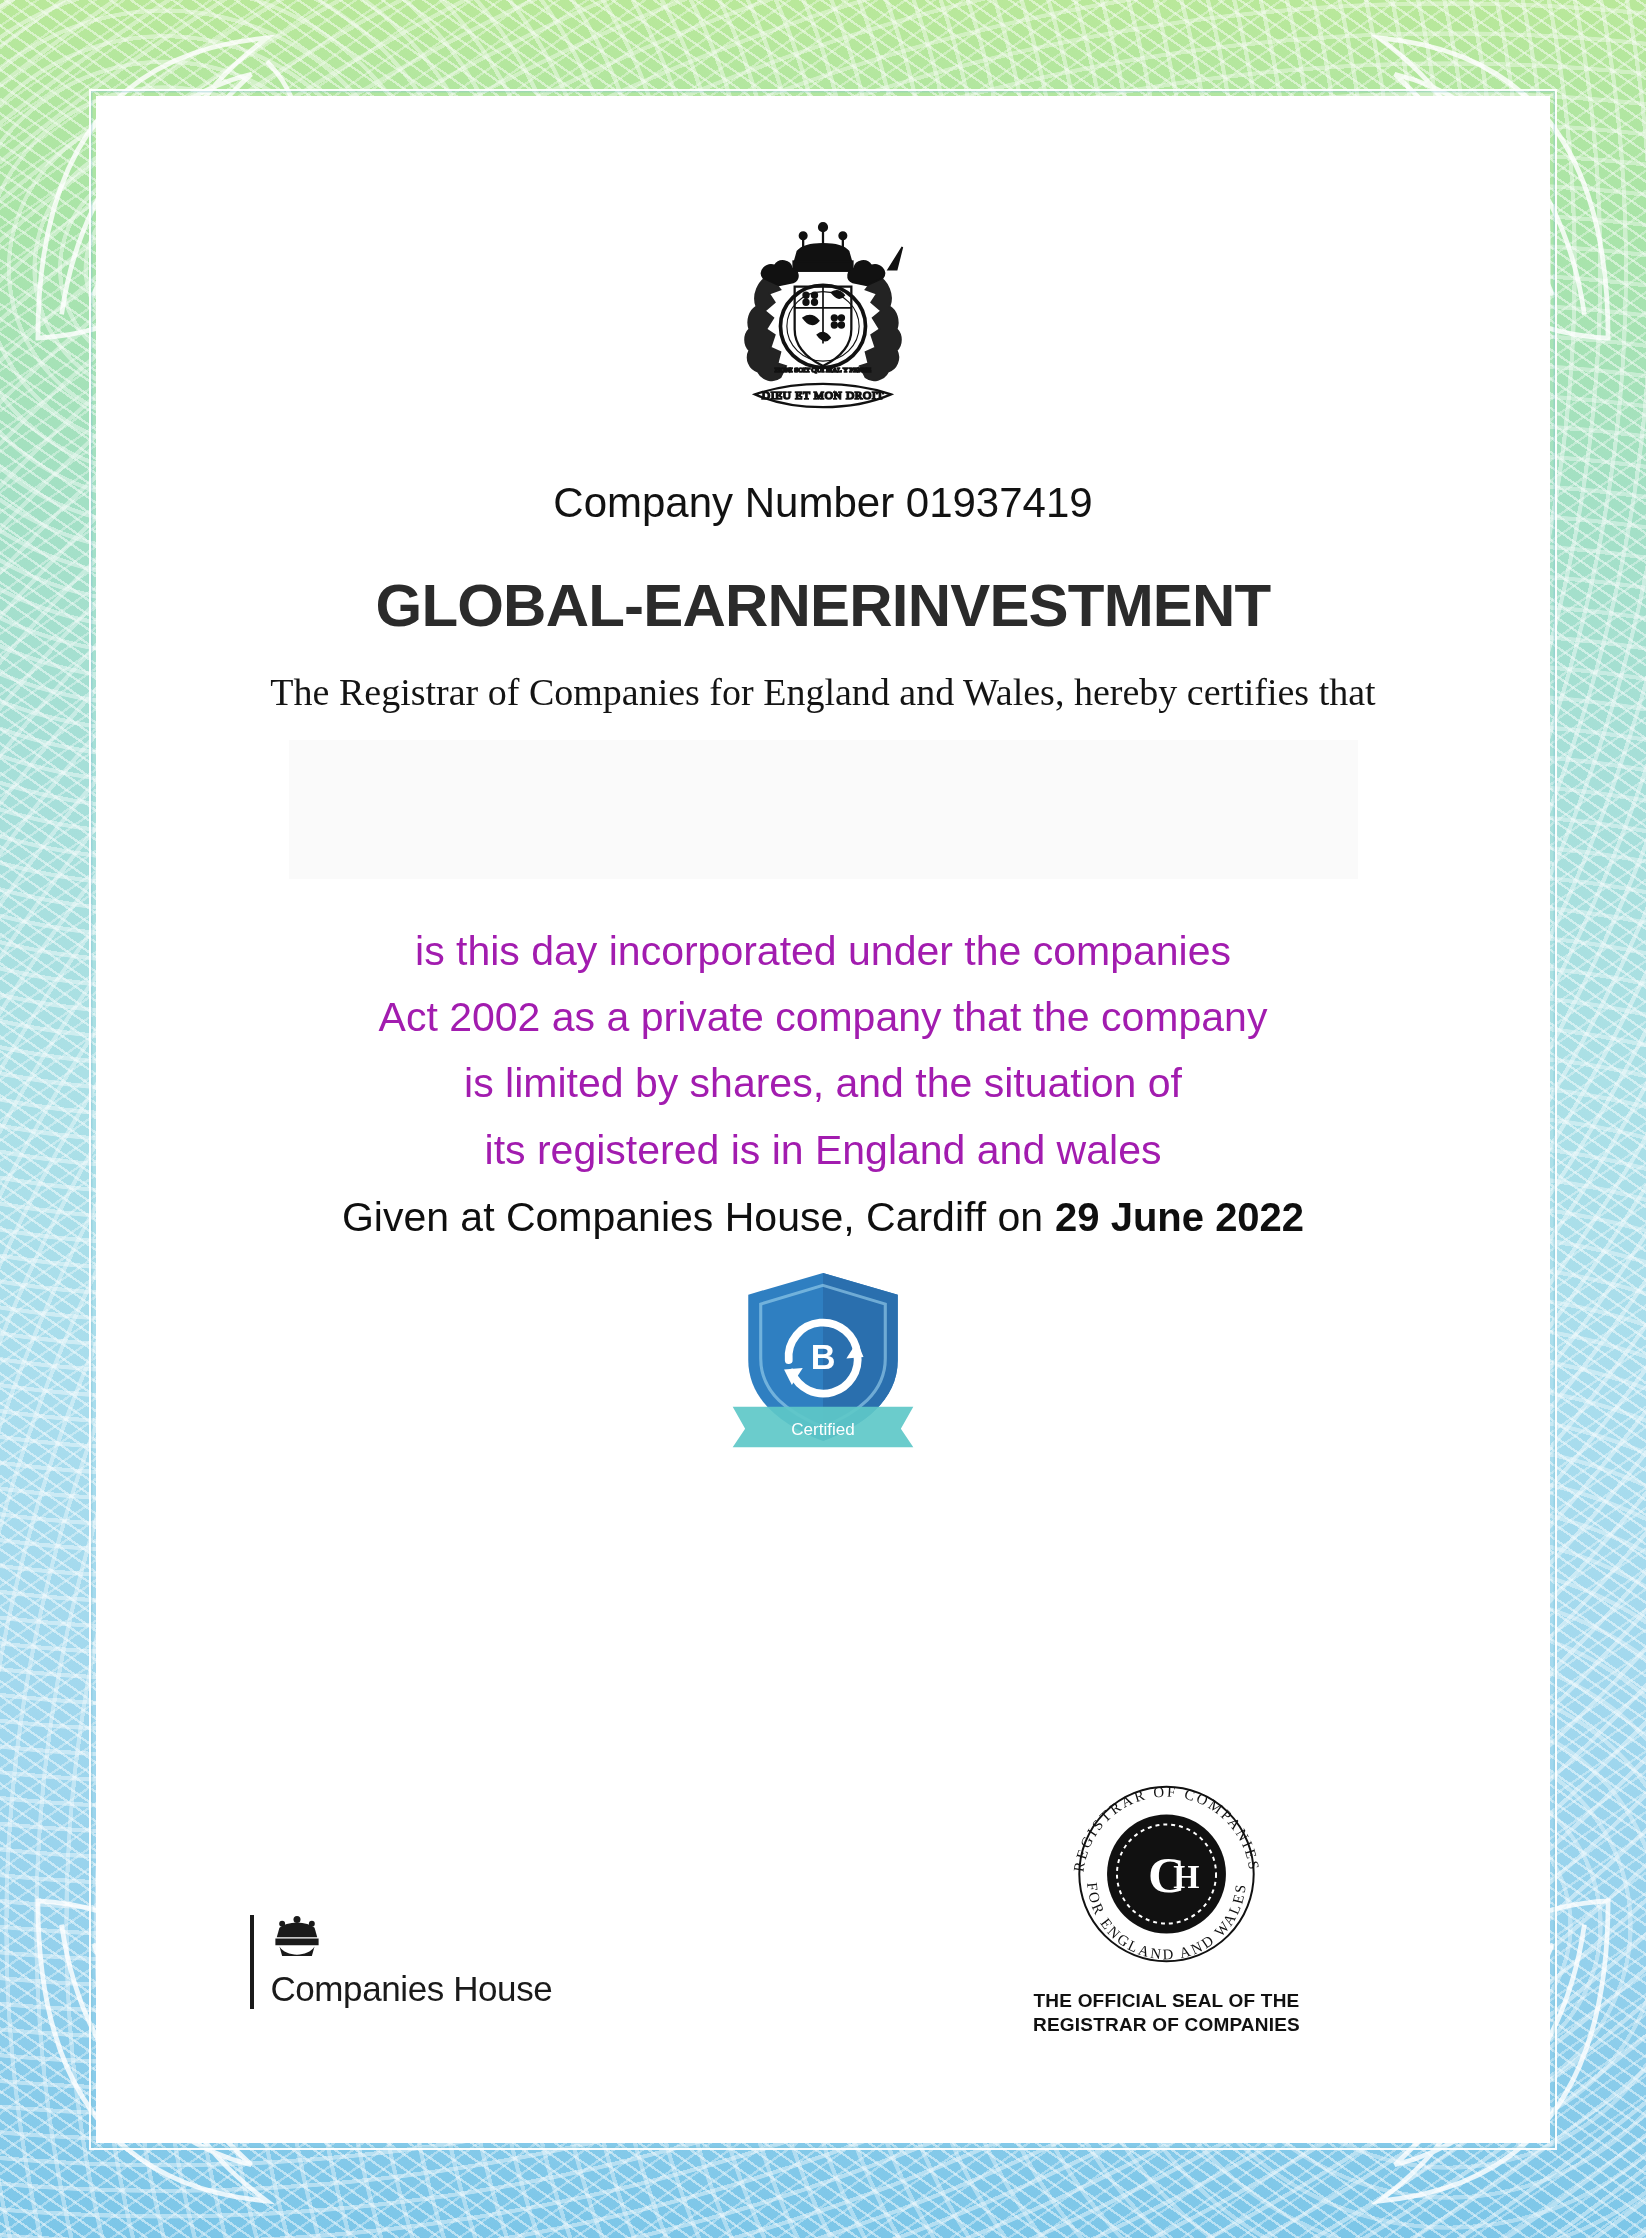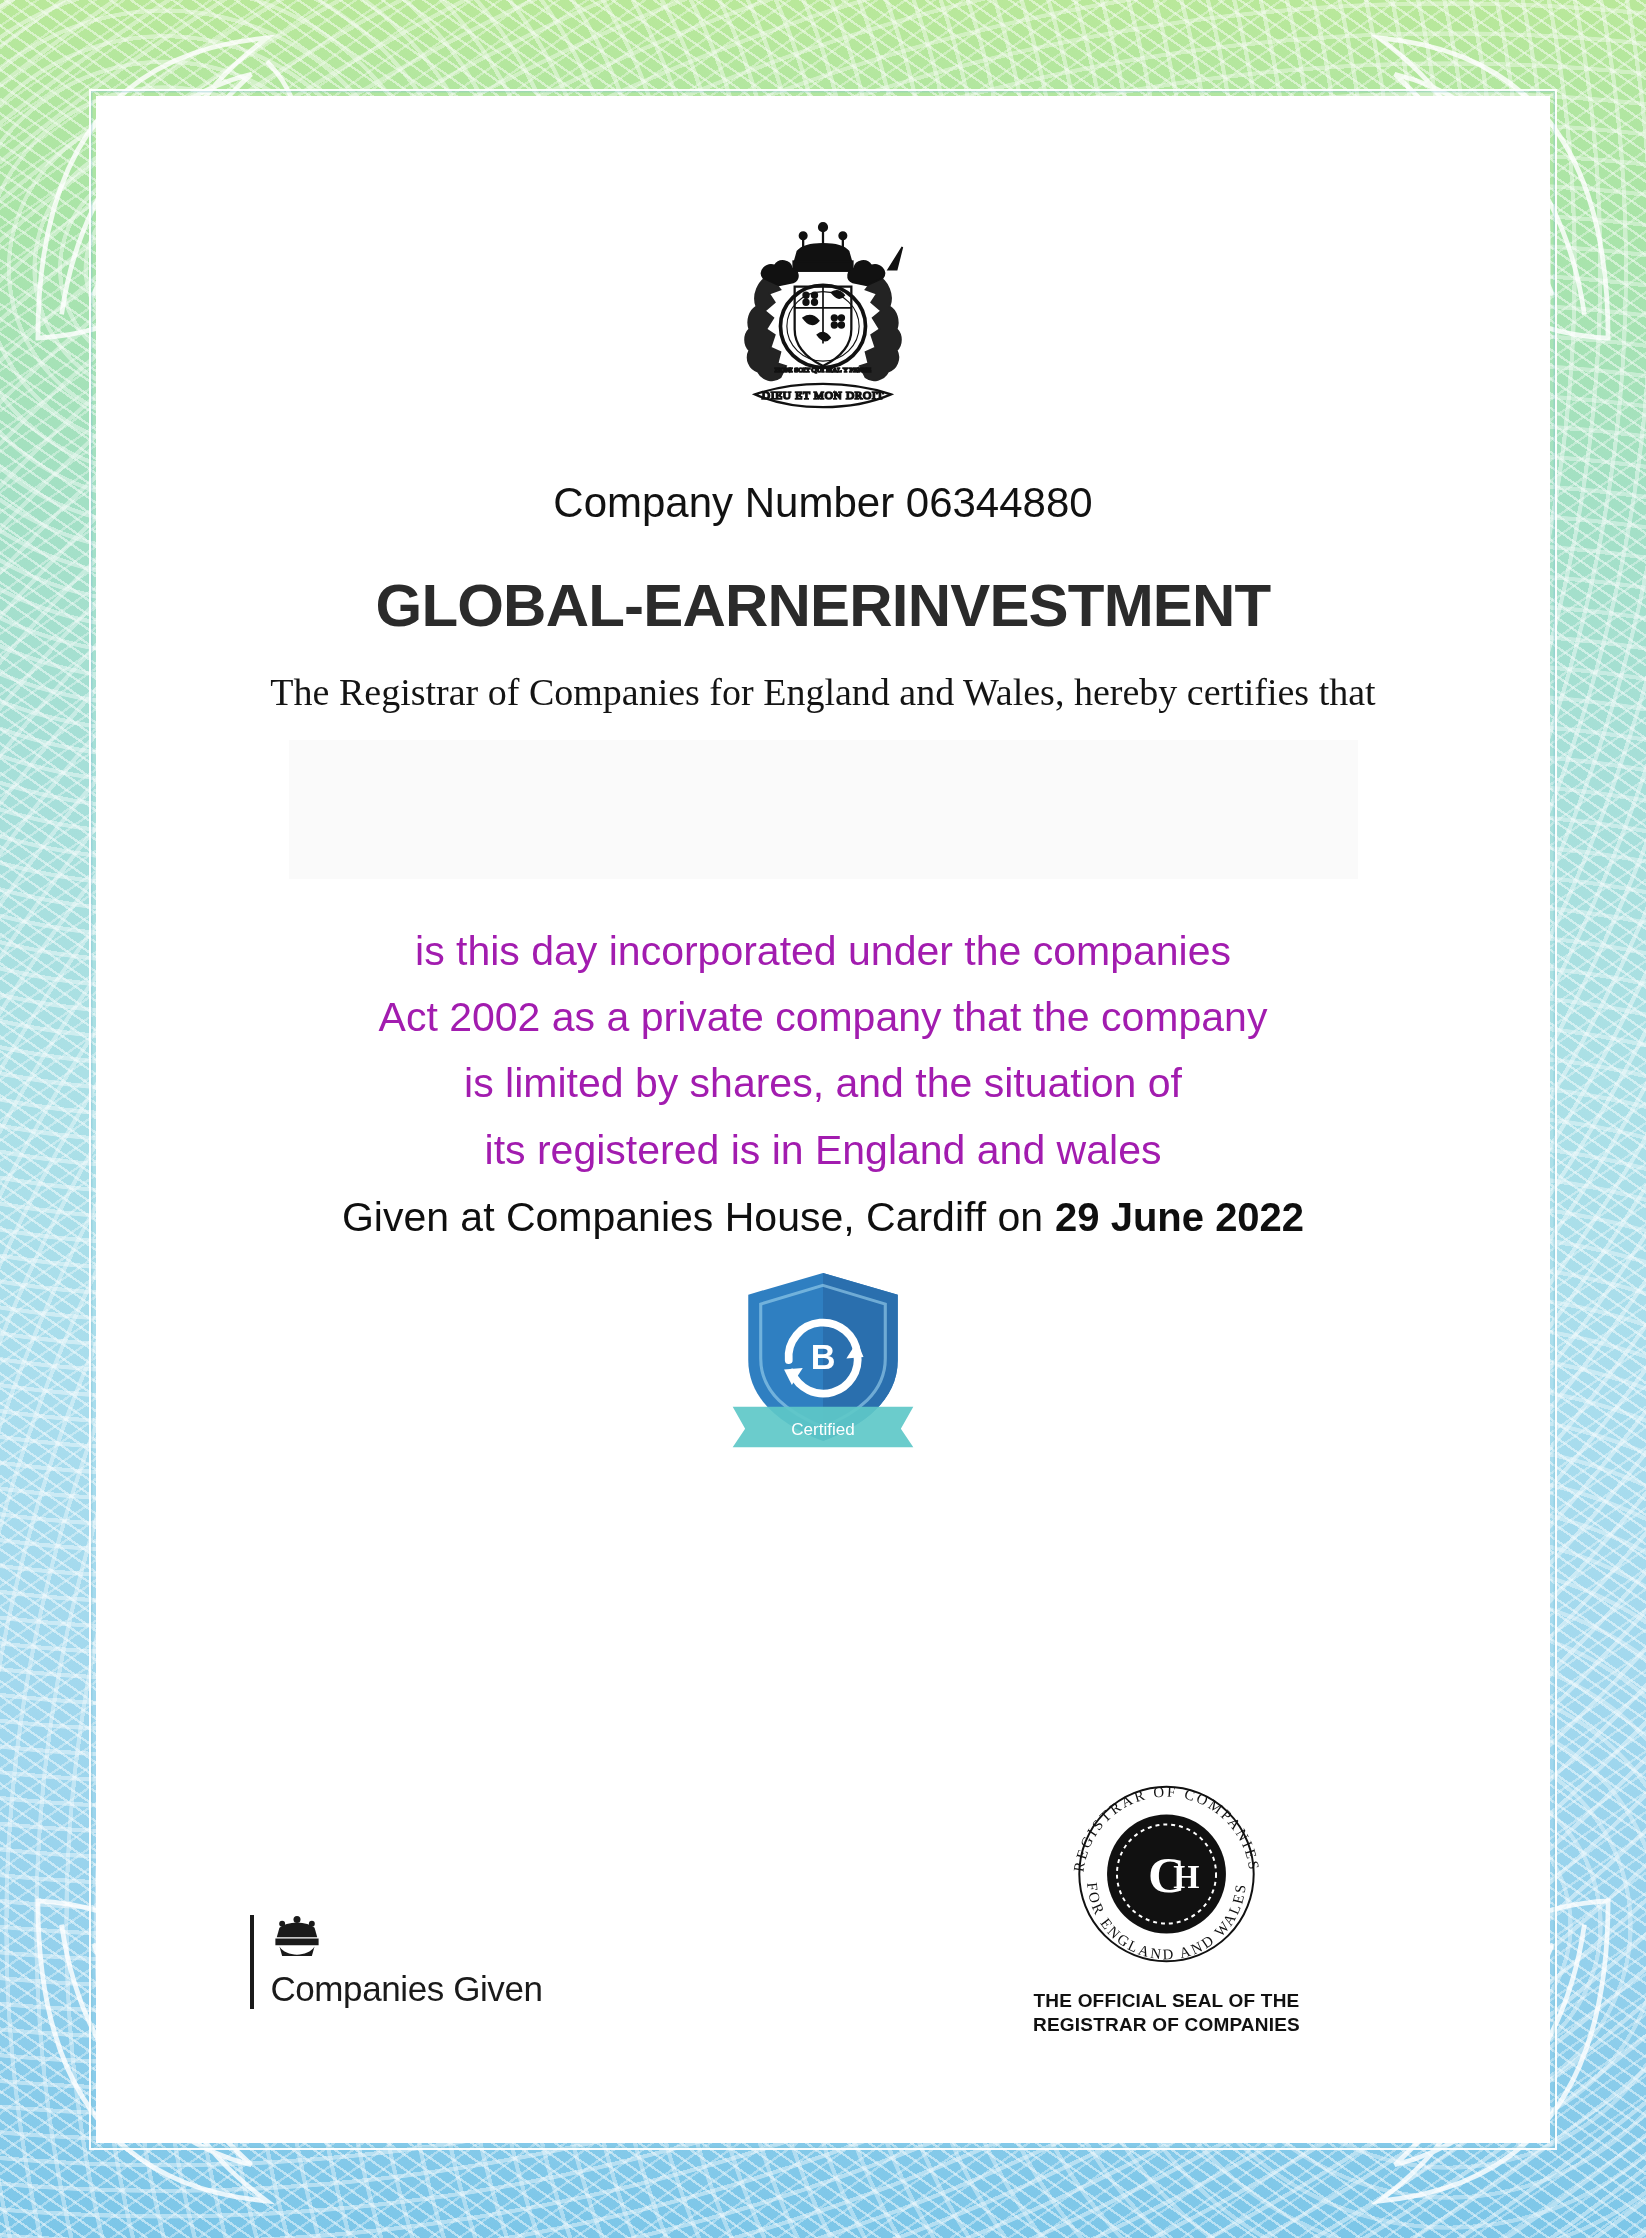--- a/index.html
+++ b/index.html
@@ -310,21 +310,21 @@
           <path d="M146 40 l10 -16 l-4 16 Z" fill="#111"></path>
 
           <path d="M52 128 C80 118 120 118 148 128 C120 140 80 140 52 128 Z" fill="#fff" stroke="#111" stroke-width="1.6"></path>
           <text x="100" y="131" font-family="'Liberation Serif', serif" font-size="8" text-anchor="middle" fill="#111" letter-spacing="0.5">DIEU ET MON DROIT</text>
 
           <text x="100" y="112" font-family="'Liberation Serif', serif" font-size="5" text-anchor="middle" fill="#111">HONI SOIT QUI MAL Y PENSE</text>
         </g>
       </svg>
 
 
-      <div class="company-number">Company Number 06344880</div>
+      <div class="company-number">Company Number 01937419</div>
 
       <div class="company-name">GLOBAL-EARNERINVESTMENT</div>
 
       <div class="registrar-line">The Registrar of Companies for England and Wales, hereby certifies that</div>
 
       <div class="name-box"></div>
 
       <div class="body-text">
         <span class="line">is this day incorporated under the companies</span>
         <span class="line">Act 2002 as a private company that the company</span>
@@ -361,21 +361,21 @@
             <svg class="ch-crown" viewBox="0 0 40 34">
               <g fill="#1a1a1a">
                 <circle cx="9" cy="6" r="2.2"></circle>
                   <circle cx="20" cy="3" r="2.6"></circle>
                   <circle cx="31" cy="6" r="2.2"></circle>
                 <path d="M7 9 C12 4 28 4 33 9 L35 16 L5 16 Z"></path>
                 <rect x="4" y="17" width="32" height="5"></rect>
                 <path d="M7 23 C12 31 28 31 33 23 L31 30 L9 30 Z"></path>
               </g>
             </svg>
-            <span class="ch-text">Companies Given</span>
+            <span class="ch-text">Companies House</span>
           </div>
         </div>
 
         <div class="official-seal">
           <svg class="seal-img" viewBox="0 0 120 110">
             <defs>
               <path id="ringTop" d="M18 58 A42 42 0 0 1 102 58"></path>
               <path id="ringBottom" d="M20 58 A40 40 0 0 0 100 58"></path>
             </defs>
             <circle cx="60" cy="55" r="44" fill="none" stroke="#111" stroke-width="1"></circle>

